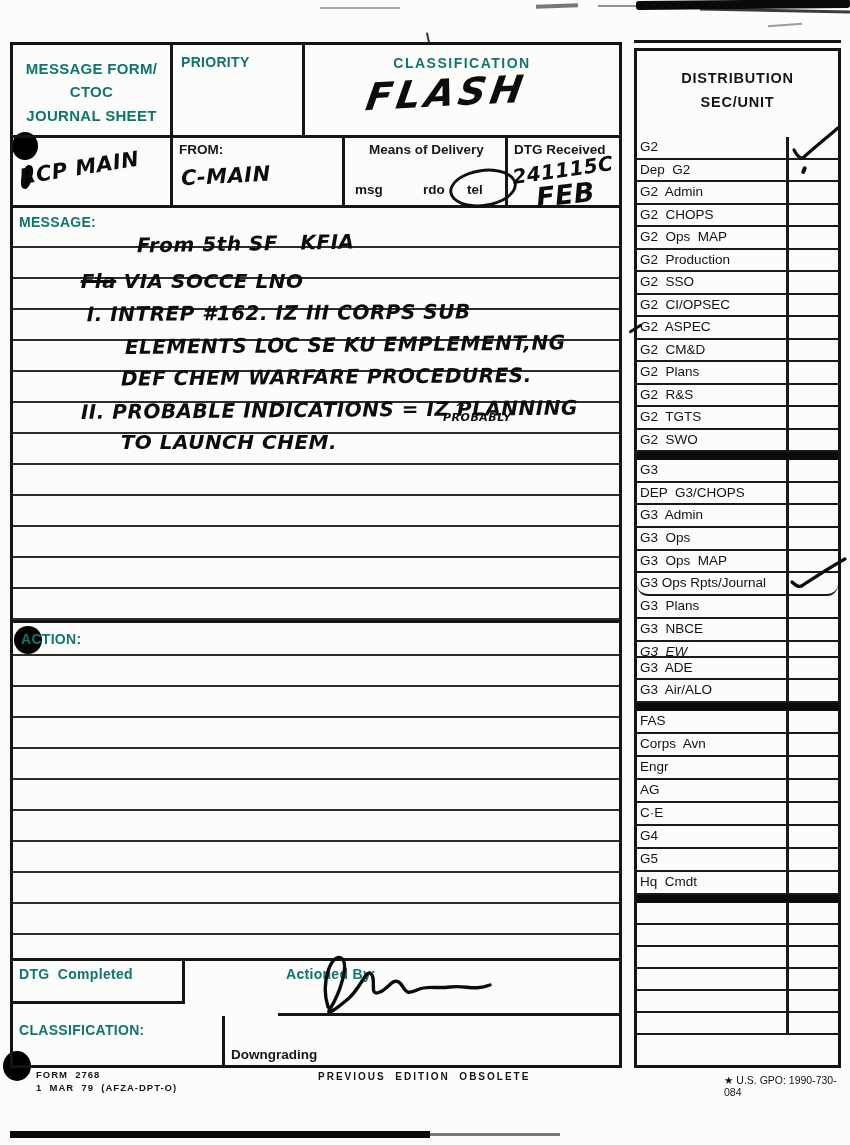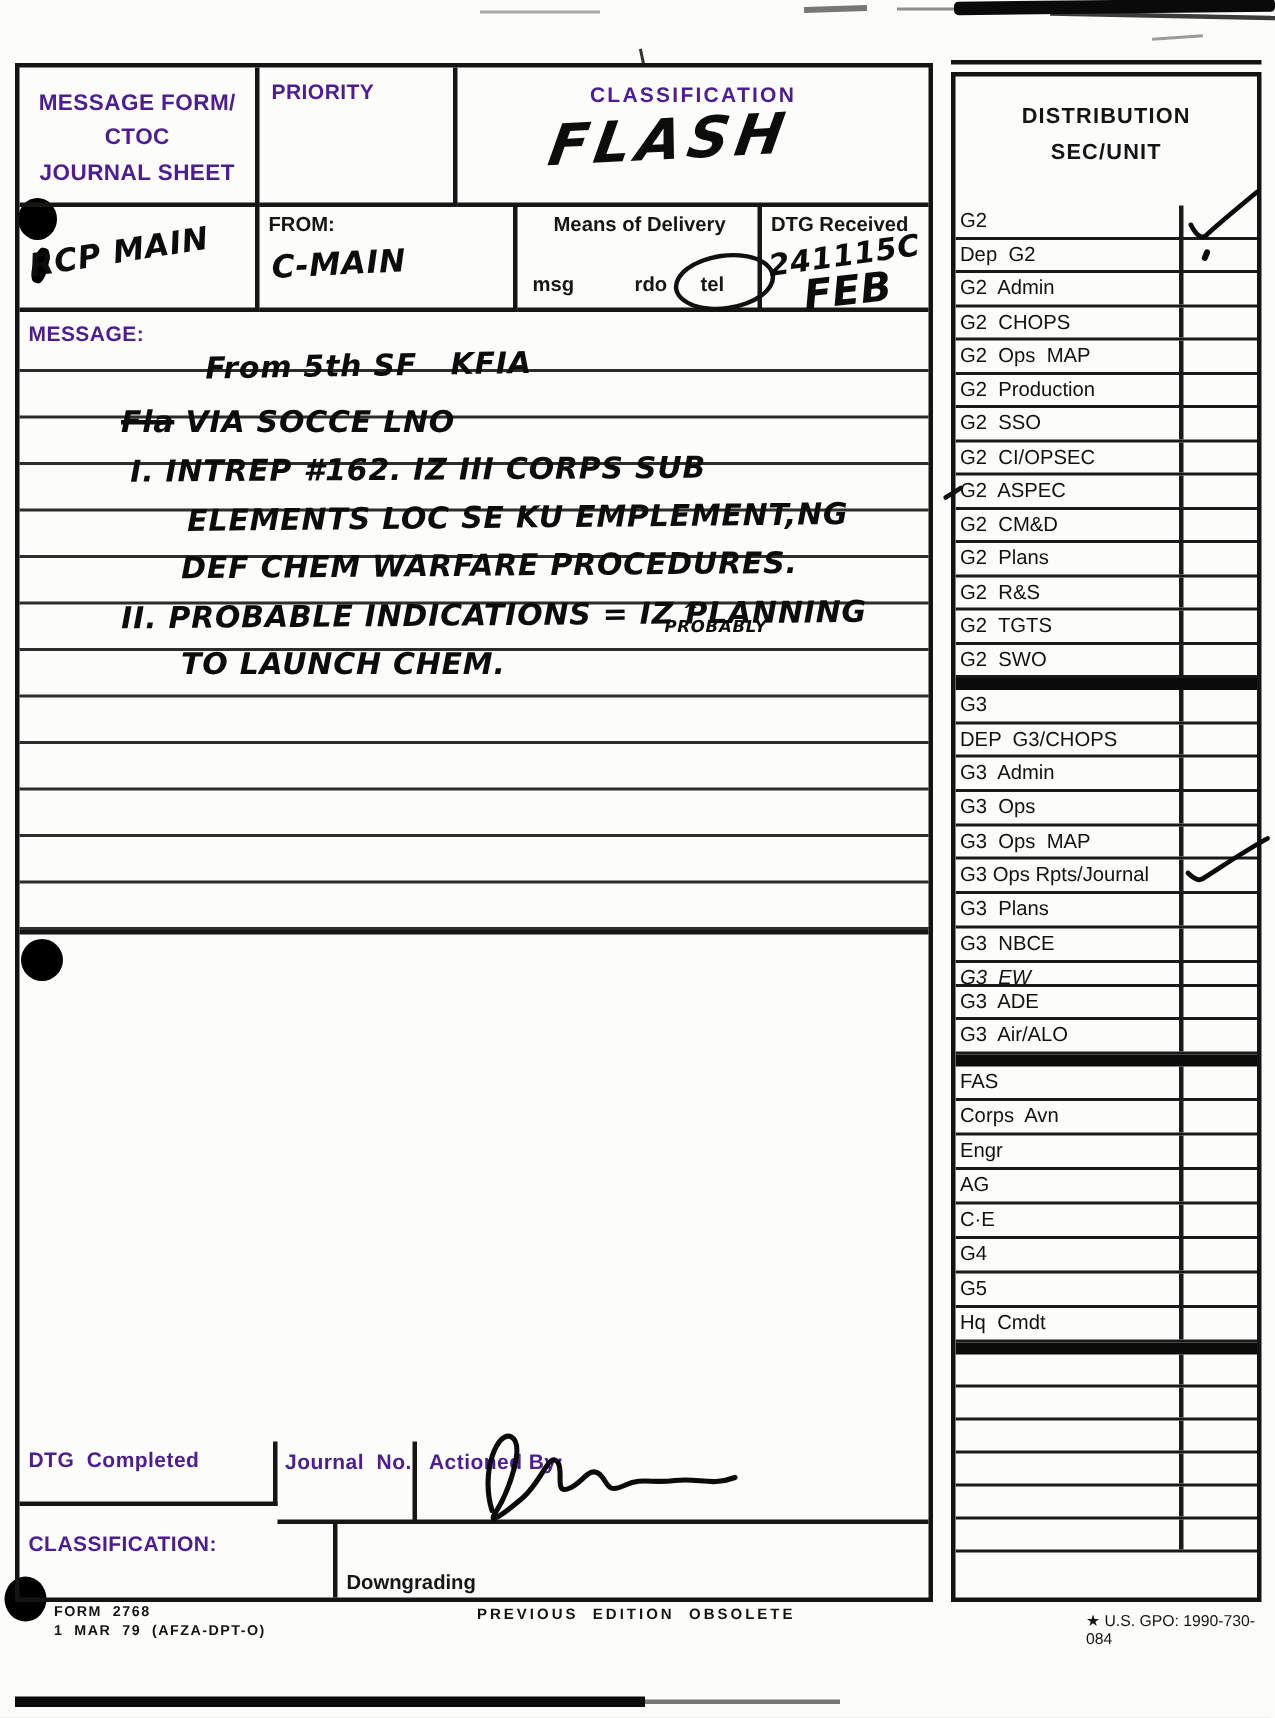--- a/index.html
+++ b/index.html
@@ -2,21 +2,21 @@
 <html><head>
 <meta charset="utf-8">
 <style>
   html,body{margin:0;padding:0;background:#e8e8e6;}
   #page{position:relative;width:850px;height:1145px;background:#fcfcfa;overflow:hidden;
         font-family:"Liberation Sans",sans-serif;color:#141414;}
   .abs{position:absolute;box-sizing:border-box;}
   .cell{position:absolute;box-sizing:border-box;}
   .br{border-right:3px solid #161616;}
   .bb{border-bottom:3px solid #161616;}
-  .label{font-size:14px;font-weight:600;color:#4c1d95;letter-spacing:.3px;white-space:pre;}
+  .label{font-size:14px;font-weight:600;color:#0f766e;letter-spacing:.3px;white-space:pre;}
   .label-sm{font-size:13.5px;font-weight:600;color:#161616;white-space:pre;}
   .hw{font-family:"DejaVu Sans",sans-serif;font-style:italic;font-weight:600;color:#0c0c0c;
       white-space:pre;letter-spacing:.5px;}
   .strike{text-decoration:line-through;text-decoration-thickness:3px;}
   .rule{position:absolute;left:0;right:0;height:0;border-top:2px solid #1b1b1b;opacity:.92;}
   #main-form{left:10px;top:42px;width:612px;height:1026px;border:3px solid #141414;}
   #dist-table{left:634px;top:48px;width:207px;height:1020px;border:3px solid #141414;overflow:hidden;}
   .dist-header{height:86px;text-align:center;padding-top:16px;box-sizing:border-box;}
   .dist-header div{font-size:14.5px;font-weight:600;letter-spacing:.8px;line-height:1.65;}
   .dist-row{display:flex;box-sizing:border-box;border-bottom:2px solid #1a1a1a;}
@@ -112,26 +112,38 @@
       <div class="mline hw" style="left:48px;top:133px;transform:rotate(-.5deg);">
         <span>DEF CHEM WARFARE PROCEDURES.</span></div>
       <div class="mline hw" style="left:8px;top:166px;transform:rotate(-.5deg);">
         <span>II. PROBABLE INDICATIONS = IZ PLANNING</span></div>
       <div class="mline hw" style="left:48px;top:198px;">
         <span>TO LAUNCH CHEM.</span></div>
       <div class="hw" style="position:absolute;left:442px;top:192px;font-size:13px;font-weight:700;">^</div>
       <div class="hw annotation" style="position:absolute;left:430px;top:203px;">PROBABLY</div>
     </div>
 
+    <div class="cell bb" id="action-section" style="left:0;top:578px;width:606px;height:338px;">
+      <div id="action-rules">
+          <div class="rule" style="top: 31px;"></div>
+          <div class="rule" style="top: 62px;"></div>
+          <div class="rule" style="top: 93px;"></div>
+          <div class="rule" style="top: 124px;"></div>
+          <div class="rule" style="top: 155px;"></div>
+          <div class="rule" style="top: 186px;"></div>
+          <div class="rule" style="top: 217px;"></div>
+          <div class="rule" style="top: 248px;"></div>
+          <div class="rule" style="top: 279px;"></div>
+          <div class="rule" style="top: 310px;"></div>
+        </div>
+      <div class="label" style="padding:8px 0 0 8px;position:relative;">ACTION:</div>
+    </div>
 
     <div class="cell br bb" style="left:0;top:916px;width:172px;height:43px;padding:4px 0 0 6px;">
       <span class="label">DTG  Completed</span>
-    </div>
-    <div class="cell br bb" style="left:172px;top:916px;width:93px;height:55px;padding:5px 0 0 5px;">
-      <span class="label">Journal  No.</span>
     </div>
     <div class="cell bb" style="left:265px;top:916px;width:341px;height:55px;">
       <span class="label" style="position:absolute;left:8px;top:5px;">Actioned By:</span>
       <svg style="left:36px;top:-16px;" width="190" height="78" viewBox="0 0 190 78">
         <path d="M14,62 C6,36 18,8 27,13 C36,18 26,48 16,64 C11,72 22,64 34,54 C48,42 52,22 58,30 C62,37 55,52 66,47 C75,43 79,32 86,38 C92,44 90,51 103,45 C114,40 120,44 136,42 C152,40 160,46 176,40" fill="none" stroke="#0b0b0b" stroke-width="3.4" stroke-linecap="round"></path>
       </svg>
     </div>
     <div class="cell br" style="left:0;top:971px;width:212px;height:49px;padding:5px 0 0 6px;">
       <span class="label">CLASSIFICATION:</span>
     </div>
@@ -224,21 +236,21 @@
           <span class="dist-check"></span>
         </div>
         <div class="dist-row" style="height: 22.7px;">
           <span class="dist-label">G3  Ops</span>
           <span class="dist-check"></span>
         </div>
         <div class="dist-row" style="height: 22.7px;">
           <span class="dist-label">G3  Ops  MAP</span>
           <span class="dist-check"></span>
         </div>
-        <div class="dist-row" style="height: 22.7px;">
+        <div class="dist-row" style="height: 22.7px; border-radius: 11px;">
           <span class="dist-label">G3 Ops Rpts/Journal</span>
           <span class="dist-check"></span>
         </div>
         <div class="dist-row" style="height: 22.7px;">
           <span class="dist-label">G3  Plans</span>
           <span class="dist-check"></span>
         </div>
         <div class="dist-row" style="height: 22.7px;">
           <span class="dist-label">G3  NBCE</span>
           <span class="dist-check"></span>

